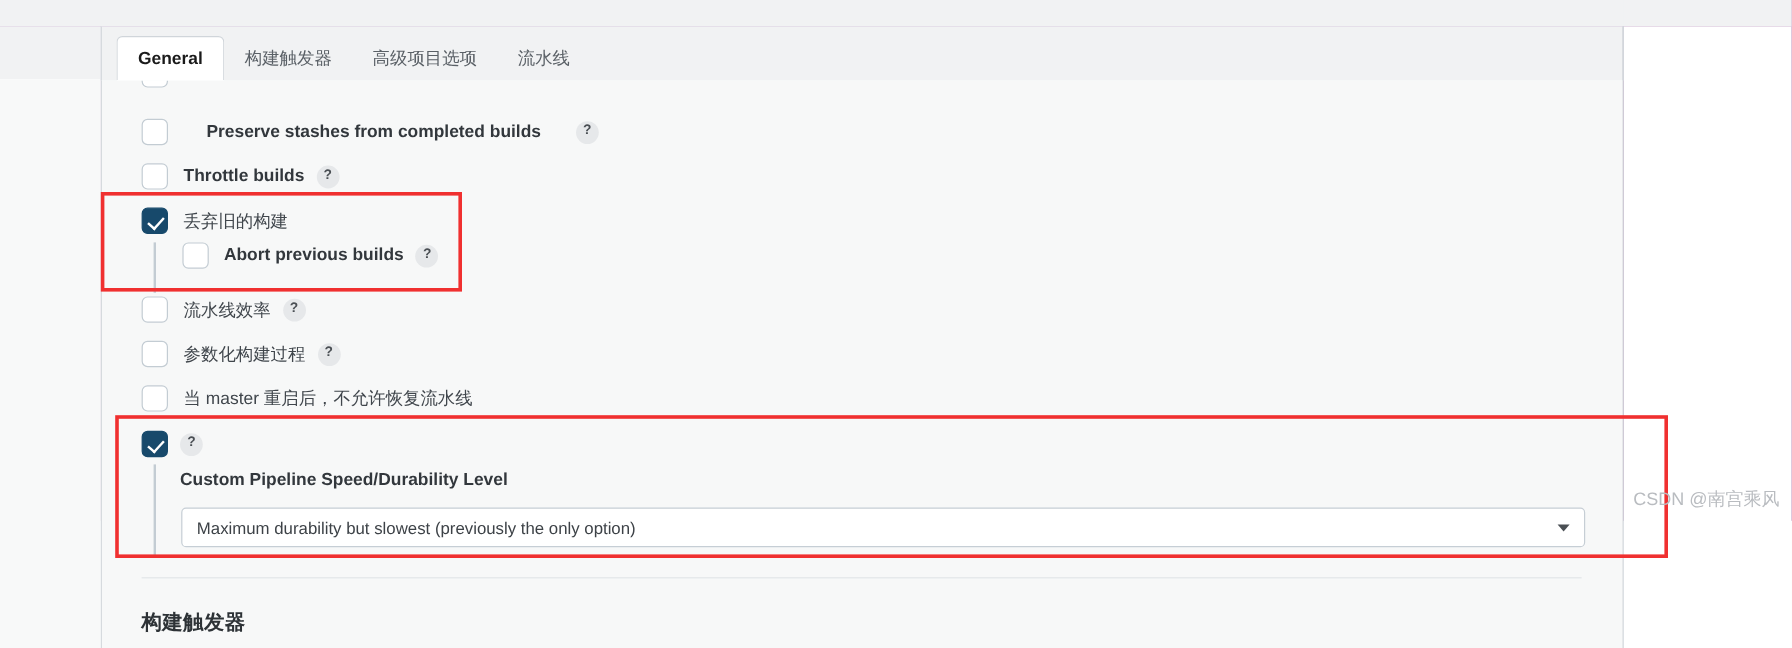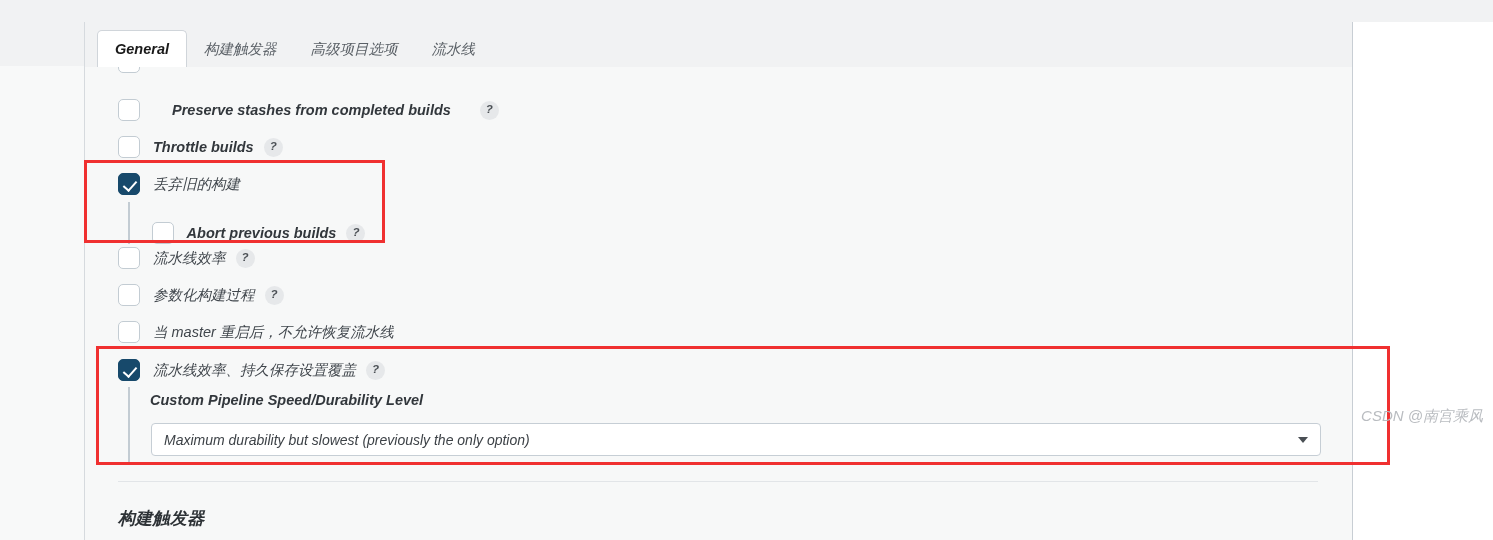--- a/index.html
+++ b/index.html
@@ -10,21 +10,20 @@
     overflow: hidden;
     background: #ffffff;
     font-family: "Liberation Sans", "DejaVu Sans", sans-serif;
   }
 
   #screen {
     position: relative;
     width: 1493px;
     height: 434px;
     background: #701a75;
-    font-style: italic;
   }
 
   
   .bg-top-strip {
     position: absolute;
     left: 0; top: 0;
     width: 1493px; height: 22px;
     background: #f1f2f3;
   }
   .bg-left-white {
@@ -190,21 +189,21 @@
     justify-content: center;
     flex: 0 0 auto;
     cursor: pointer;
     line-height: 1;
   }
 
   
   .nested {
     position: absolute;
     display: flex;
-    align-items: flex-end;
+    align-items: flex-start;
   }
   .guide {
     width: 1.6px;
     background: #c3ccd3;
     flex: 0 0 auto;
   }
 
   
   .section-head {
     position: absolute;
@@ -340,21 +339,20 @@
         <span class="help">?</span>
       </div>
 
       <div class="row" style="left:33px; top:252px;text-align:center;">
         <div class="cb"></div>
         <span class="lbl cjk">当 master 重启后，不允许恢复流水线</span>
       </div>
 
       <div class="row" style="left:33px; top:290px;">
         <div class="cb checked"></div>
-        <span class="lbl cjk">流水线效率、持久保存设置覆盖</span>
         <span class="help">?</span>
       </div>
 
       <div class="nested" style="left:43px; top:320px; height:77px;">
         <div class="guide" style="height:77px;"></div>
       </div>
 
       <div class="sublabel" style="left:65px; top:325px;">Custom Pipeline Speed/Durability Level</div>
 
       <div class="selectbox" style="left:66px; top:356px; width:1170px;">

